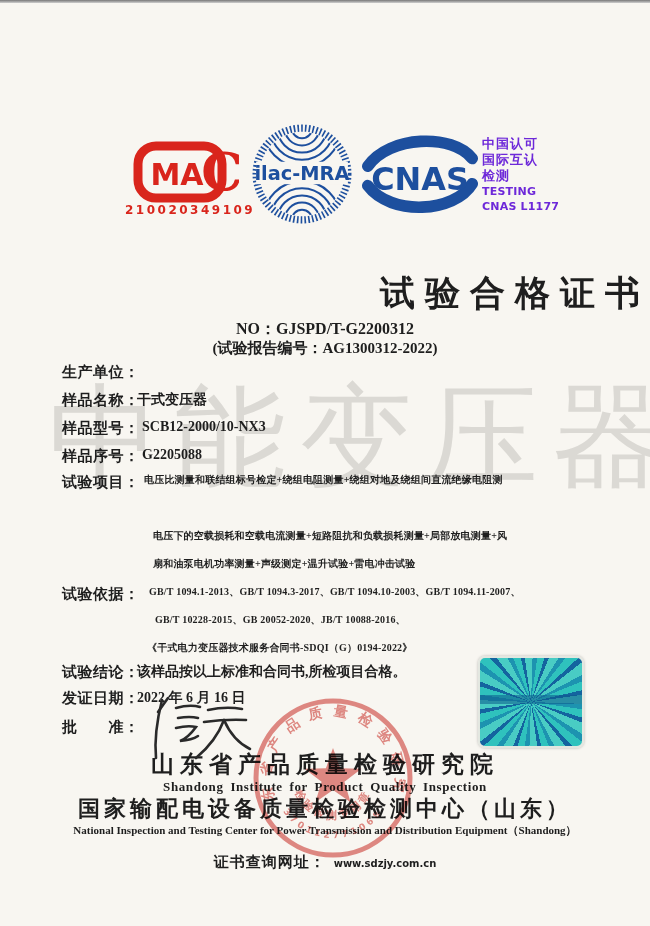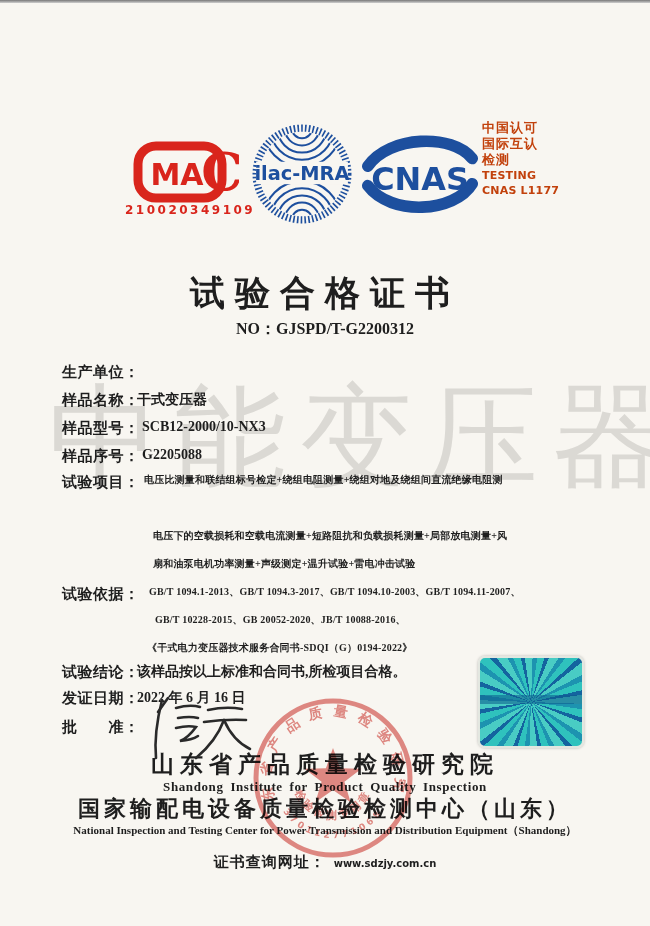--- a/index.html
+++ b/index.html
@@ -16,26 +16,26 @@
     color:#b9b7b2;opacity:.45;letter-spacing:14px;font-family:"Liberation Serif","DejaVu Serif",serif;
   }
 
   
   .logo{z-index:2;}
   .cma-number{
     top:203px;left:125px;width:116px;text-align:center;z-index:2;
     font-family:"DejaVu Sans","Liberation Sans",sans-serif;
     font-size:12px;font-weight:bold;letter-spacing:2.5px;color:#d9251c;white-space:nowrap;
   }
-  .cnas-text{top:120px;left:482px;z-index:2;font-family:"DejaVu Sans","Liberation Sans",sans-serif;color:#c2410c;}
+  .cnas-text{top:136px;left:482px;z-index:2;font-family:"DejaVu Sans","Liberation Sans",sans-serif;color:#6d28d9;}
   .cnas-text .cn{font-size:13px;font-weight:bold;line-height:16px;letter-spacing:1px;}
   .cnas-text .en{font-size:11px;font-weight:bold;line-height:15px;letter-spacing:0.2px;}
 
   
-  .title{top:270px;left:0;width:100%;text-align:center;z-index:2;
+  .title{top:270px;left:0;width:100%;text-align:right;z-index:2;
     font-size:35px;font-weight:bold;letter-spacing:10px;white-space:nowrap;}
   .cert-no{top:319px;left:0;width:100%;text-align:center;z-index:2;font-size:16px;font-weight:bold;}
   .report-no{top:339px;left:0;width:100%;text-align:center;z-index:2;font-size:15px;font-weight:bold;}
 
   
   .lbl{left:62px;z-index:2;font-size:15px;font-weight:bold;white-space:nowrap;
     font-family:"DejaVu Sans","Liberation Sans",sans-serif;letter-spacing:.5px;}
   .val{left:137px;z-index:2;font-size:14px;font-weight:bold;white-space:nowrap;}
   .val.ti{font-size:10px;letter-spacing:.2px;margin-left:7px;}
 
@@ -114,20 +114,21 @@
   <div class="cnas-text">
     <div class="cn">中国认可</div>
     <div class="cn">国际互认</div>
     <div class="cn">检测</div>
     <div class="en">TESTING</div>
     <div class="en">CNAS L1177</div>
   </div>
 
   <div class="title">试验合格证书</div>
   <div class="cert-no">NO：GJSPD/T-G2200312</div>
+  <div class="report-no">(试验报告编号：AG1300312-2022)</div>
 
   <div class="lbl" style="top:363px">生产单位：</div>
 
   <div class="lbl" style="top:391px">样品名称：</div>
   <div class="val" style="top:391px">干式变压器</div>
 
   <div class="lbl" style="top:419px">样品型号：</div>
   <div class="val" style="top:419px;left:142px">SCB12-2000/10-NX3</div>
 
   <div class="lbl" style="top:447px">样品序号：</div>

